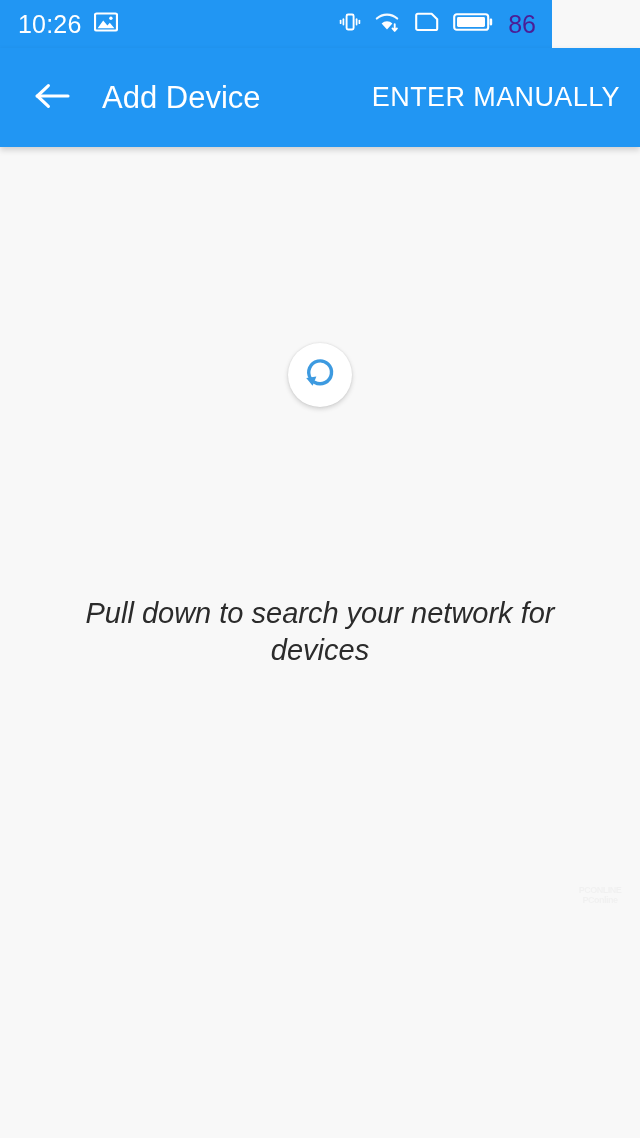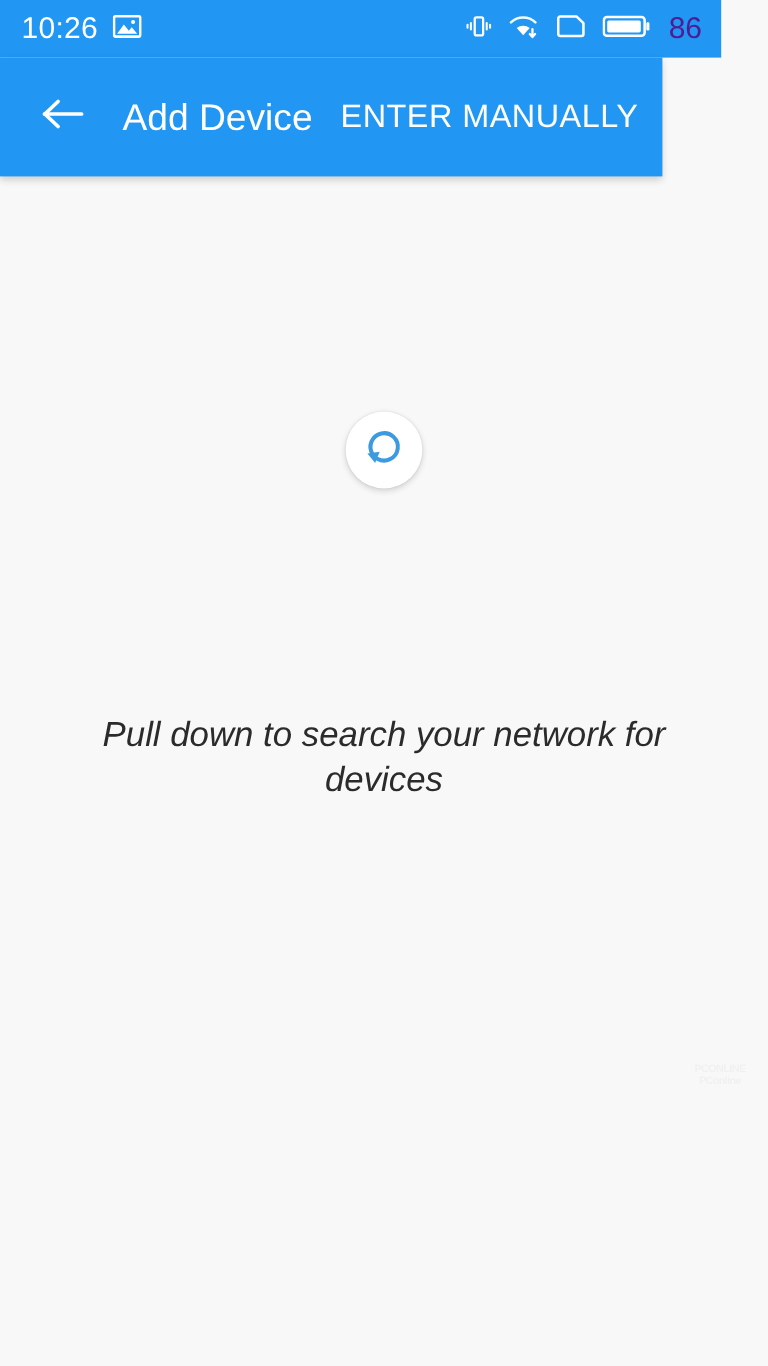--- a/index.html
+++ b/index.html
@@ -16,21 +16,21 @@
     width: 640px;
     height: 1138px;
     overflow: hidden;
     background: #f8f8f8;
   }
 
   
   .status-bar {
     position: absolute;
     top: 0; left: 0;
-    width: 601px;
+    width: 552px;
     height: 48px;
     background: #2196f3;
     display: flex;
     align-items: center;
     box-sizing: border-box;
     padding: 0 16px 0 18px;
     gap: 20px;
   }
   .status-left {
     display: flex;
@@ -54,21 +54,21 @@
     font-size: 25px;
     line-height: 1;
     margin-left: 2px;
   }
   .icn { display: block; }
 
   
   .app-bar {
     position: absolute;
     top: 48px; left: 0;
-    width: 552px;
+    width: 640px;
     height: 99px;
     background: #2196f3;
     display: flex;
     align-items: center;
     box-sizing: border-box;
     padding: 0 14px 0 30px;
     box-shadow: 0 3px 6px rgba(0,0,0,0.17);
     z-index: 5;
   }
   .back-btn {

